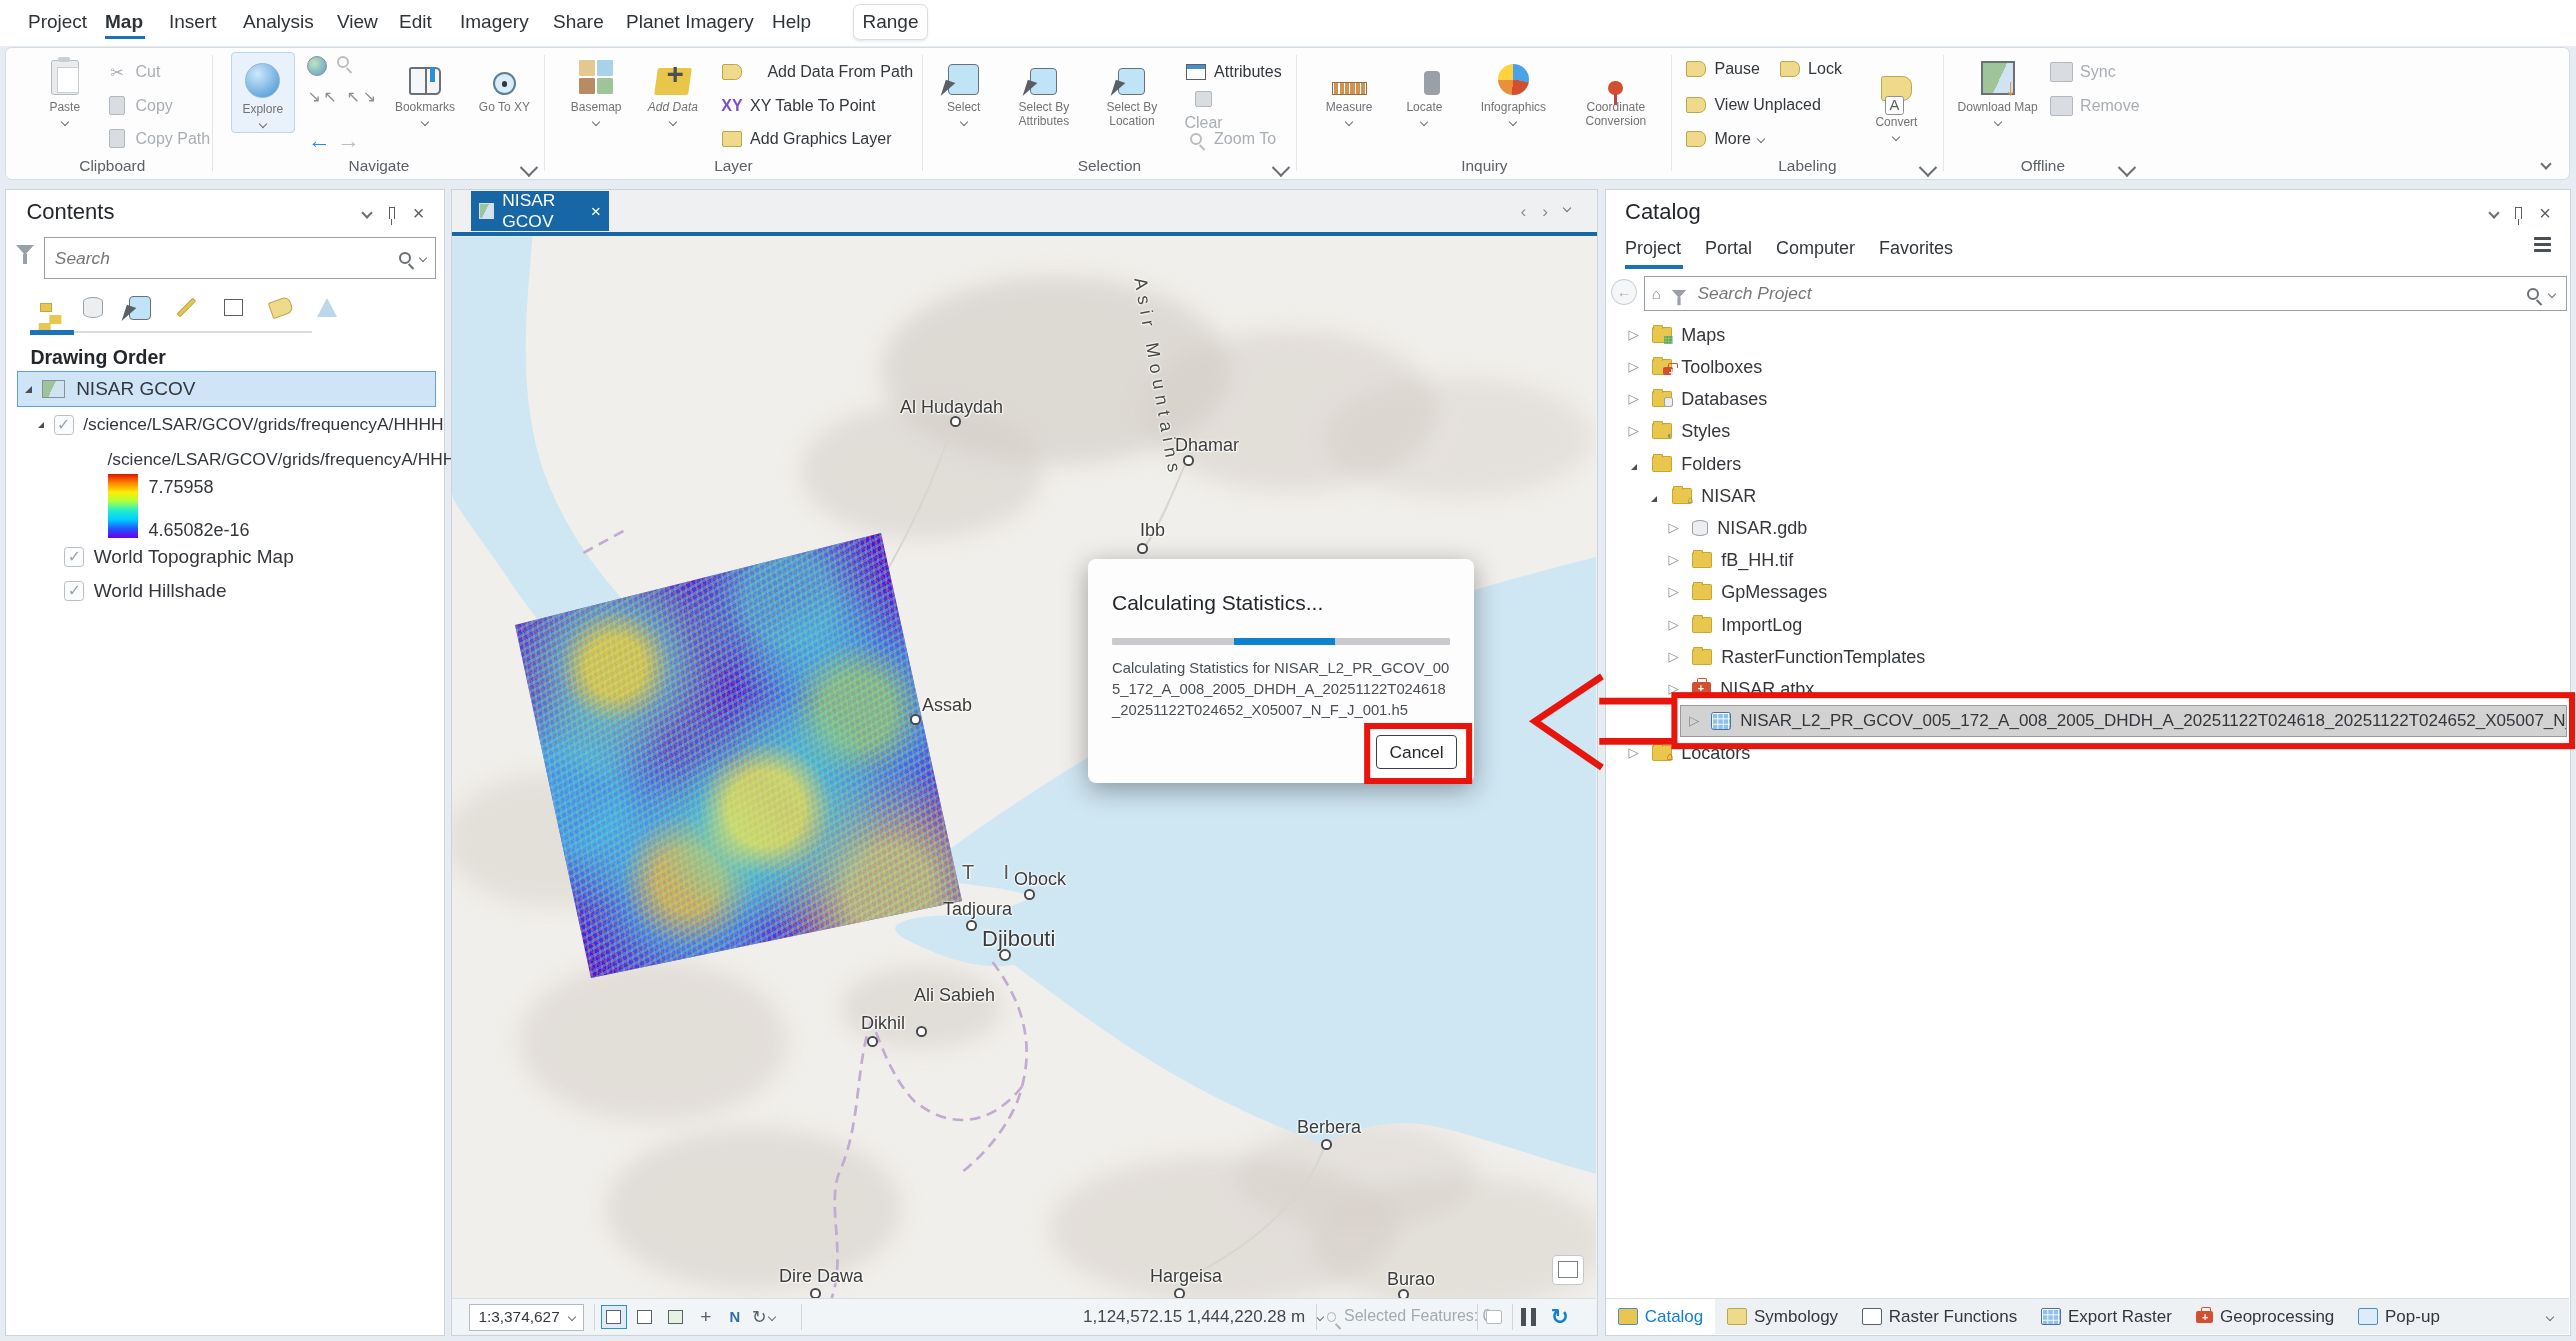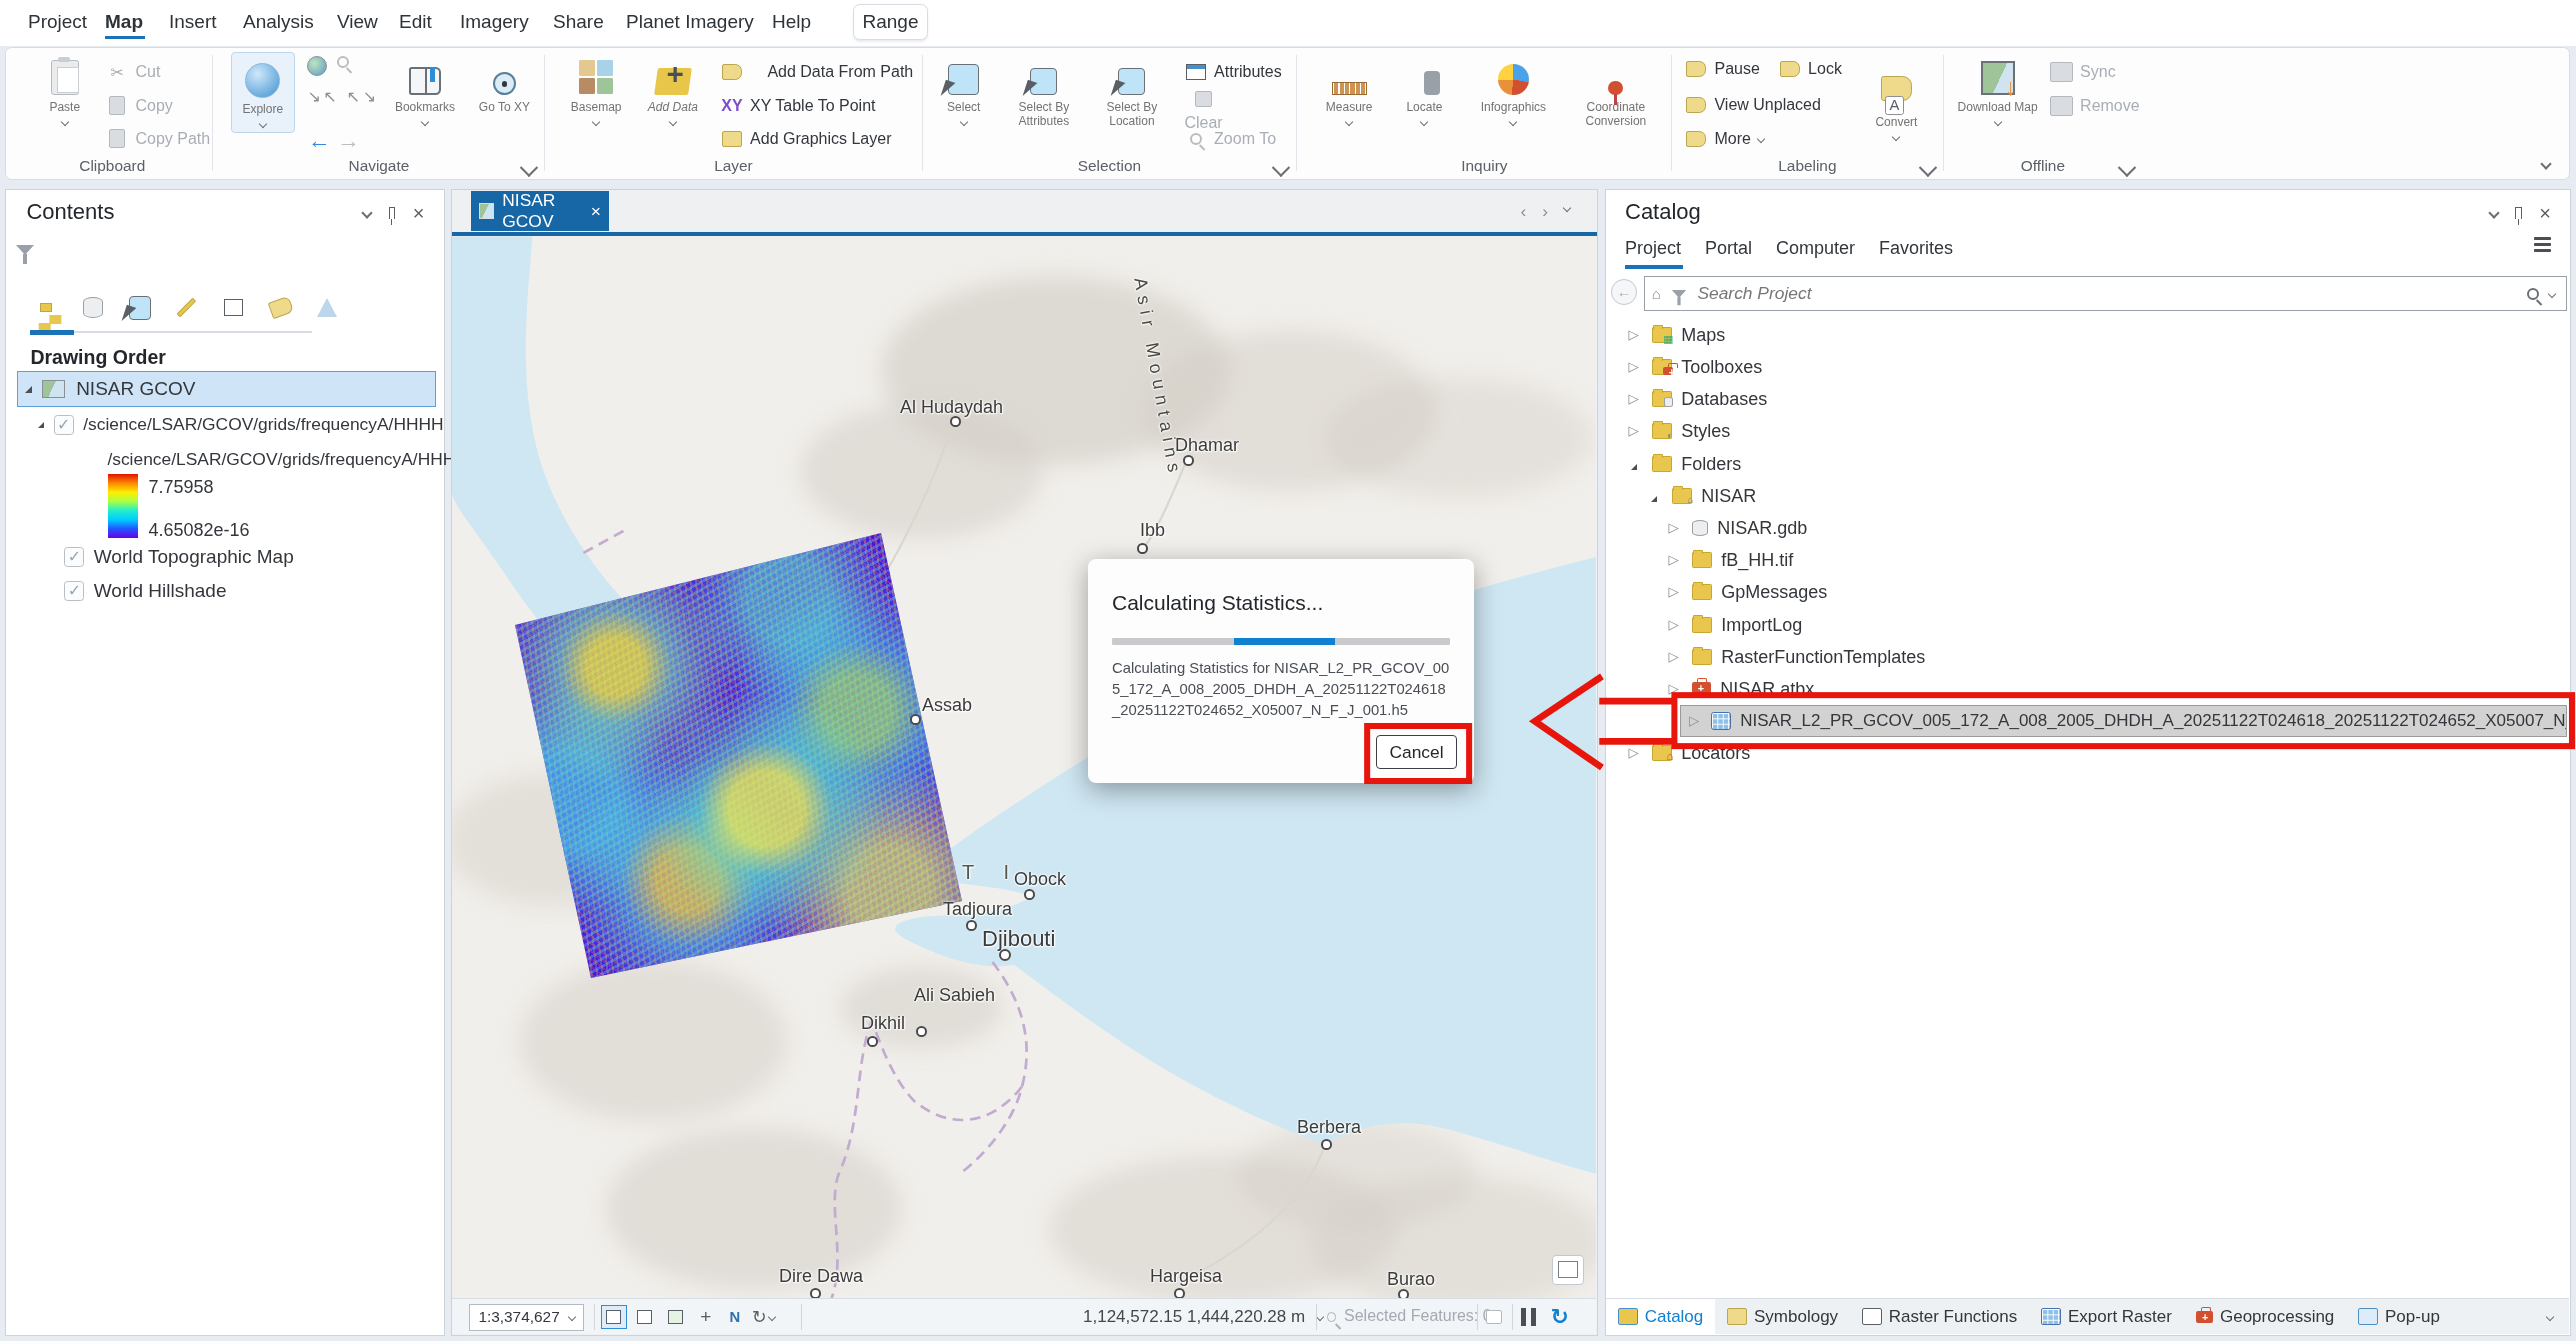--- a/index.html
+++ b/index.html
@@ -418,20 +418,25 @@
 </div>
 
 <div id="contents-panel" class="abs panel">
   <div class="panel-title abs" style="left:20px; top:9.4px;">Contents</div>
   <div class="ptitle-icons" style="right:20px; top:13.4px;">
     <span class="chev"></span>
     <span class="pin"></span>
     <span class="xglyph">×</span>
   </div>
   <span class="funnel abs" style="left:9.4px; top:55px;"></span>
+  <div class="searchbox abs" style="left:38px; top:47px; width:392px; height:42px;">
+    <input type="text" placeholder="Search" style="">
+    <span class="mag" style="margin-right:9.4px;"></span>
+    <span class="chev sm" style="margin-right:9.4px;"></span>
+  </div>
   <div class="ctab-icons abs" style="left:24px; top:102px;">
     <span class="ctab">
         <span style="width:12px;height:9.4px;background:#e9c64d;border:0.7px solid #b9a64e;box-shadow:9.4px 12px 0 #e9c64d, -1.3px 20px 0 #e9c64d;"></span>
       </span>
     <span class="ctab">
         <span class="cyl" style="width:20px;height:21.5px;"></span>
       </span>
     <span class="ctab">
         <span class="select-ic" style="width:21.5px;height:24px;"></span>
       </span>

